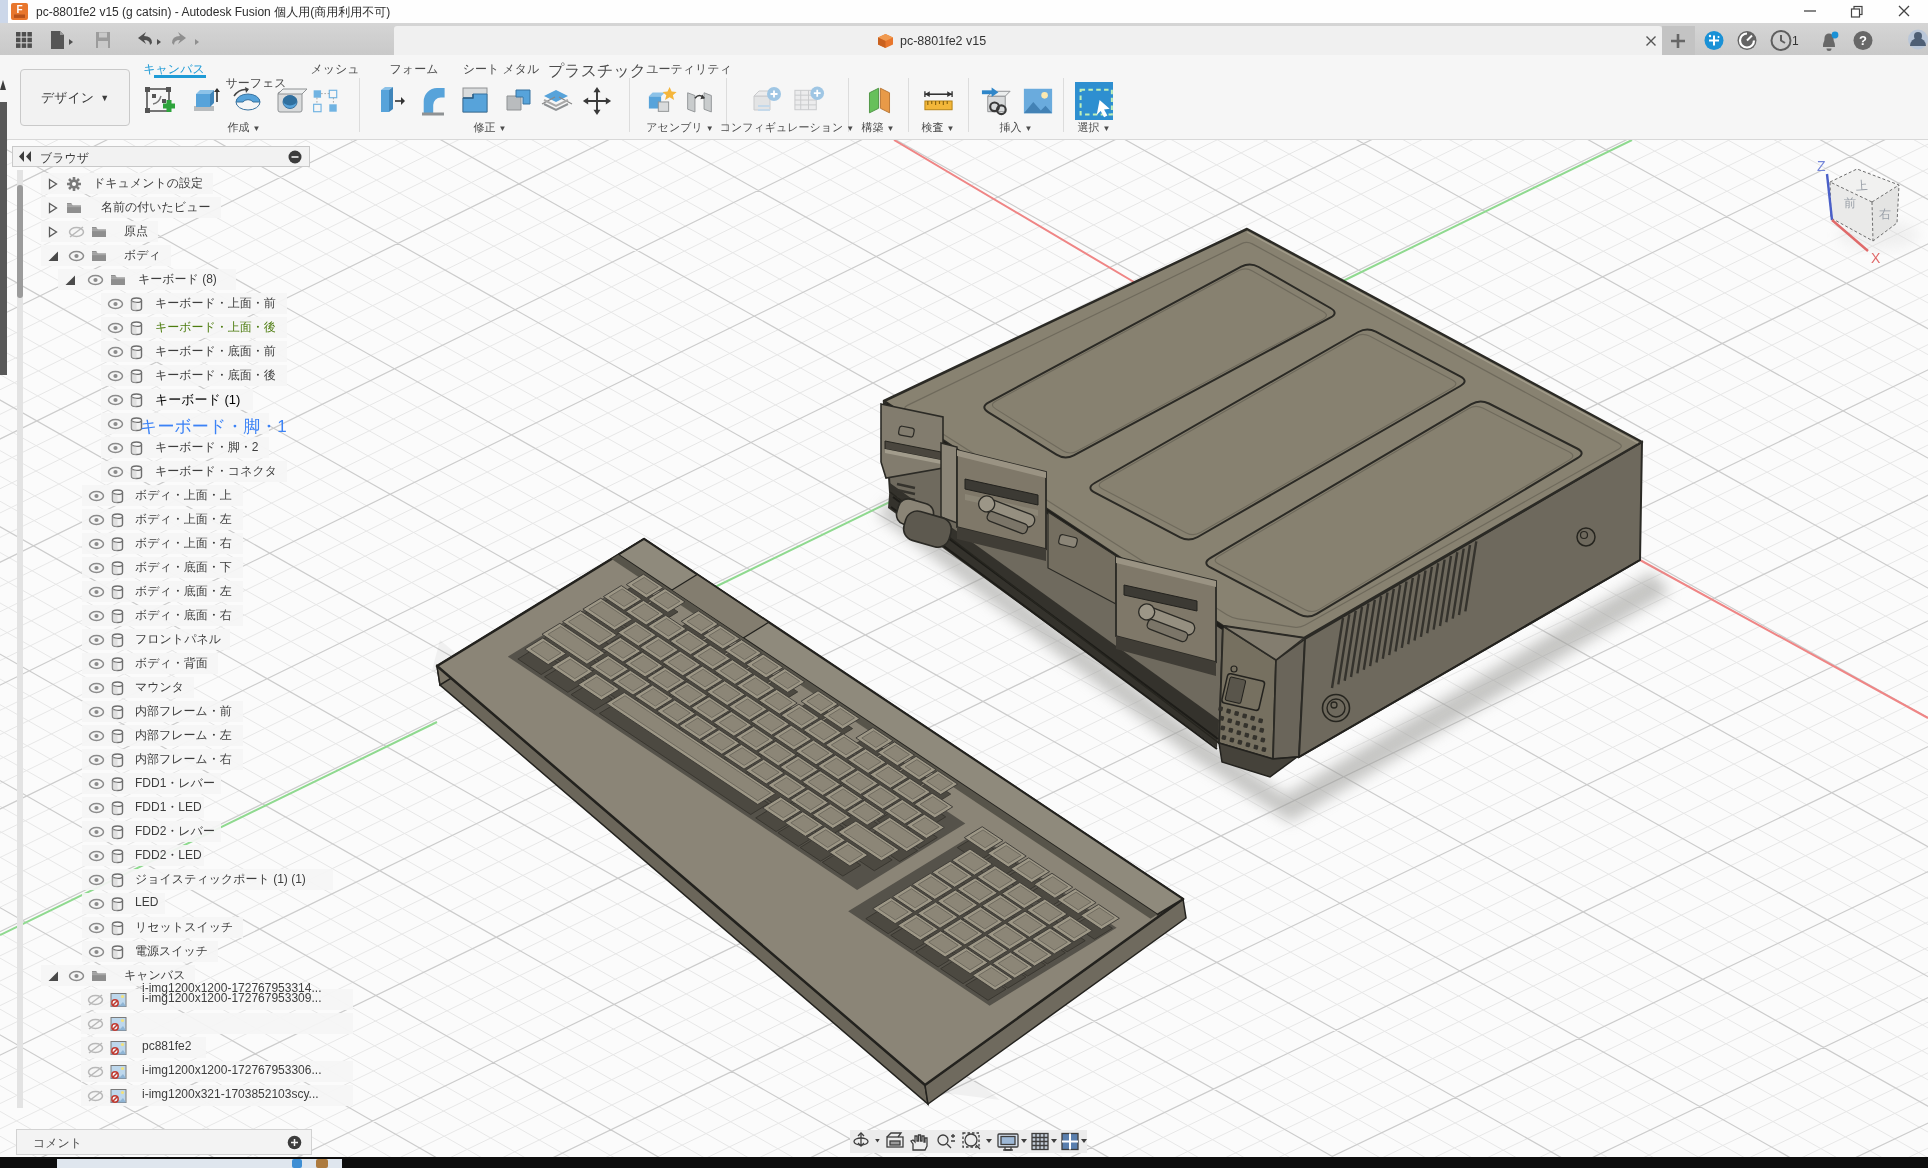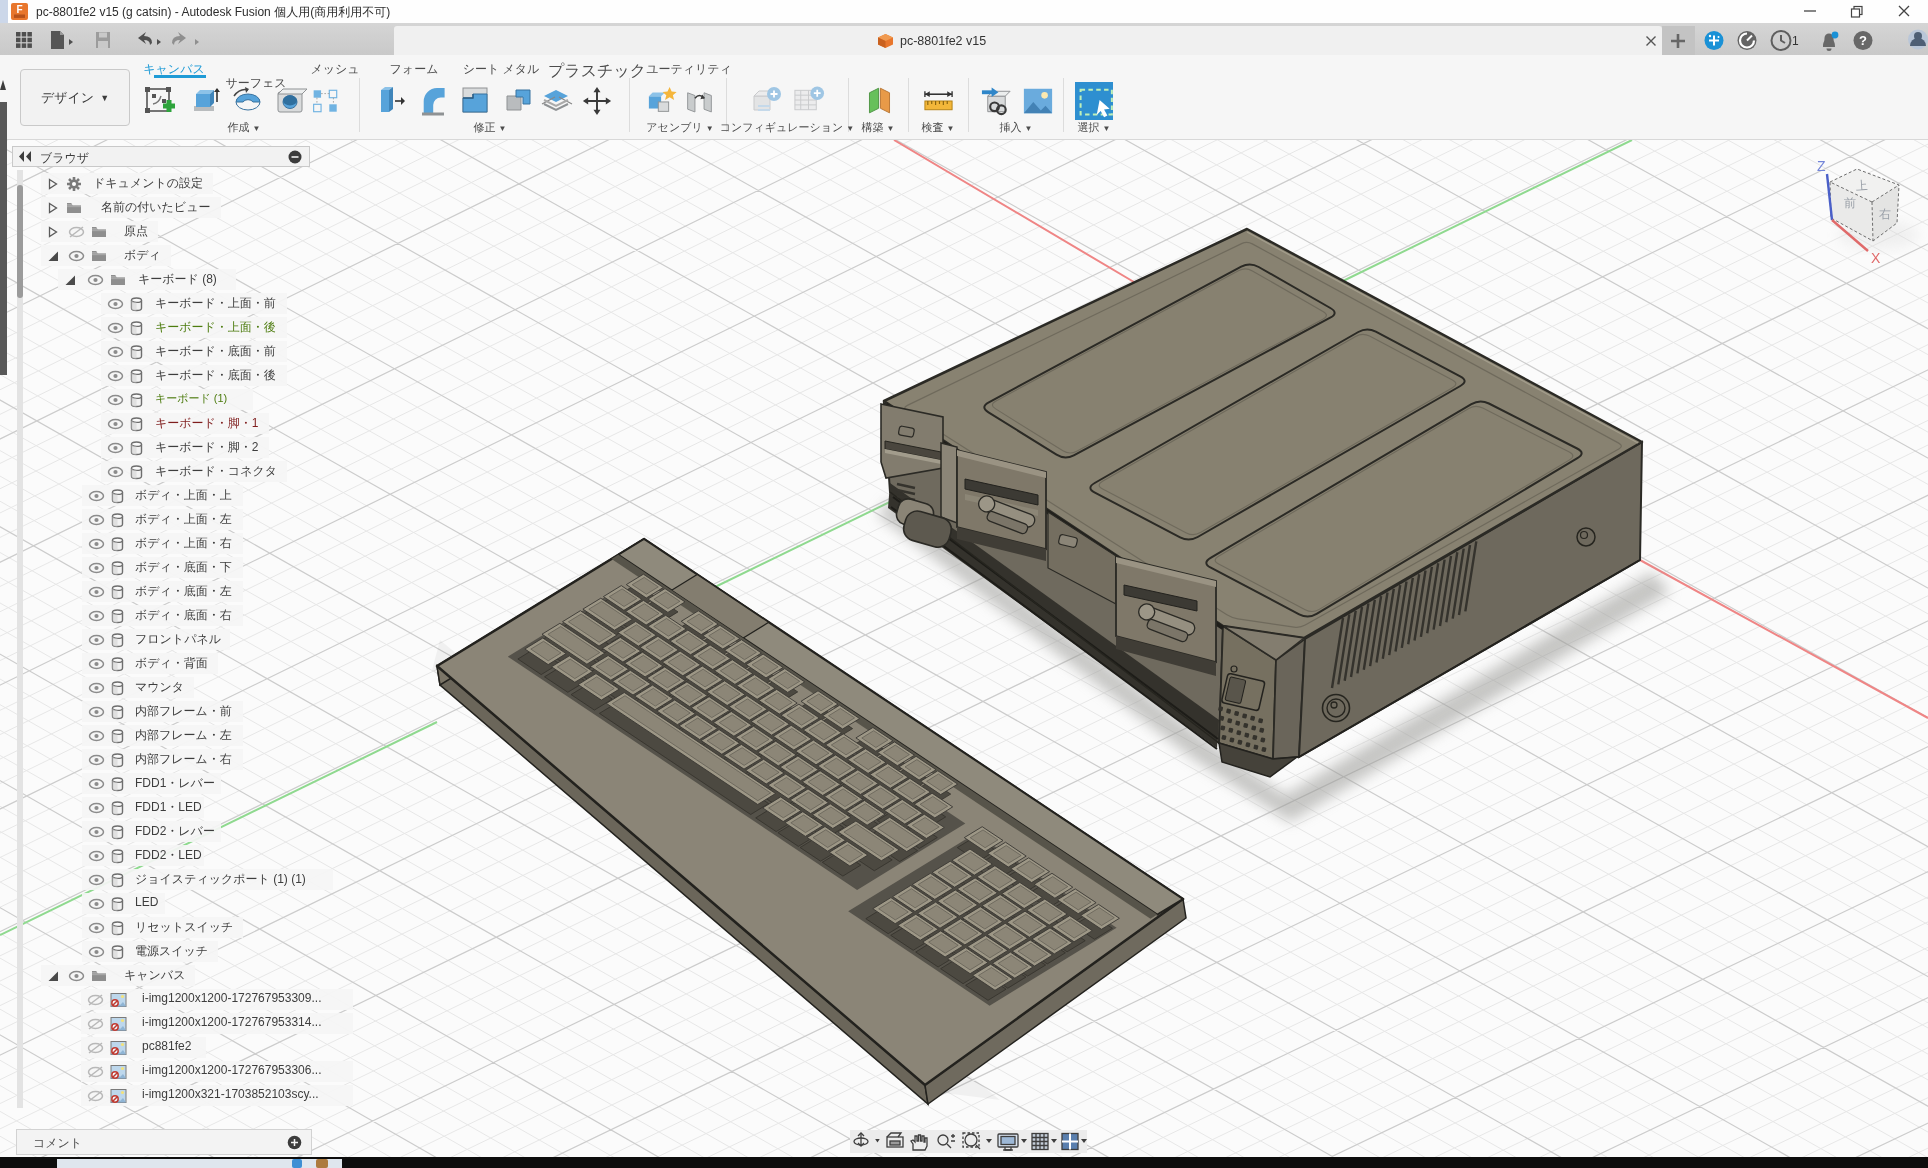--- a/index.html
+++ b/index.html
@@ -832,32 +832,32 @@
 <div style="position:absolute;left:101px;top:389px;width:152px;height:21px;background:rgba(245,245,245,0.92)"></div>
 <svg style="position:absolute;left:107px;top:392px" width="17" height="16" viewBox="0 0 17 16">
     <ellipse cx="8.5" cy="8" rx="7" ry="4.4" fill="none" stroke="#8c8c8c" stroke-width="1.5"></ellipse>
     <circle cx="8.5" cy="8" r="2.1" fill="#8c8c8c"></circle>
   </svg>
 <svg style="position:absolute;left:129px;top:392px" width="15" height="16" viewBox="0 0 15 16">
     <path d="M2.5 4.2v8c0 1.5 2.2 2.3 5 2.3s5-.8 5-2.3v-8" fill="#f2f2f2" stroke="#6e6e6e" stroke-width="1.4"></path>
     <ellipse cx="7.5" cy="4.2" rx="5" ry="2.2" fill="#fafafa" stroke="#6e6e6e" stroke-width="1.4"></ellipse>
     <path d="M2.5 4.2v8c0 1.5 2.2 2.3 5 2.3V6.4c-2.8 0-5-.9-5-2.2z" fill="#d9d9d9" opacity="0.7"></path>
   </svg>
-<div style="position:absolute;left:155px;top:391px;font-size:11px;color:#4d7c0f;white-space:nowrap">キーボード (1)</div>
+<div style="position:absolute;left:155px;top:391px;font-size:13px;color:#000000;white-space:nowrap">キーボード (1)</div>
 <div style="position:absolute;left:101px;top:413px;width:168px;height:21px;background:rgba(245,245,245,0.92)"></div>
 <svg style="position:absolute;left:107px;top:416px" width="17" height="16" viewBox="0 0 17 16">
     <ellipse cx="8.5" cy="8" rx="7" ry="4.4" fill="none" stroke="#8c8c8c" stroke-width="1.5"></ellipse>
     <circle cx="8.5" cy="8" r="2.1" fill="#8c8c8c"></circle>
   </svg>
 <svg style="position:absolute;left:129px;top:416px" width="15" height="16" viewBox="0 0 15 16">
     <path d="M2.5 4.2v8c0 1.5 2.2 2.3 5 2.3s5-.8 5-2.3v-8" fill="#f2f2f2" stroke="#6e6e6e" stroke-width="1.4"></path>
     <ellipse cx="7.5" cy="4.2" rx="5" ry="2.2" fill="#fafafa" stroke="#6e6e6e" stroke-width="1.4"></ellipse>
     <path d="M2.5 4.2v8c0 1.5 2.2 2.3 5 2.3V6.4c-2.8 0-5-.9-5-2.2z" fill="#d9d9d9" opacity="0.7"></path>
   </svg>
-<div style="position:absolute;left:155px;top:415px;font-size:12px;color:#7f1d1d;white-space:nowrap">キーボード・脚・1</div>
+<div style="position:absolute;left:140px;top:415px;font-size:17px;color:#3b82f6;white-space:nowrap">キーボード・脚・1</div>
 <div style="position:absolute;left:101px;top:437px;width:168px;height:21px;background:rgba(245,245,245,0.92)"></div>
 <svg style="position:absolute;left:107px;top:440px" width="17" height="16" viewBox="0 0 17 16">
     <ellipse cx="8.5" cy="8" rx="7" ry="4.4" fill="none" stroke="#8c8c8c" stroke-width="1.5"></ellipse>
     <circle cx="8.5" cy="8" r="2.1" fill="#8c8c8c"></circle>
   </svg>
 <svg style="position:absolute;left:129px;top:440px" width="15" height="16" viewBox="0 0 15 16">
     <path d="M2.5 4.2v8c0 1.5 2.2 2.3 5 2.3s5-.8 5-2.3v-8" fill="#f2f2f2" stroke="#6e6e6e" stroke-width="1.4"></path>
     <ellipse cx="7.5" cy="4.2" rx="5" ry="2.2" fill="#fafafa" stroke="#6e6e6e" stroke-width="1.4"></ellipse>
     <path d="M2.5 4.2v8c0 1.5 2.2 2.3 5 2.3V6.4c-2.8 0-5-.9-5-2.2z" fill="#d9d9d9" opacity="0.7"></path>
   </svg>
@@ -1127,21 +1127,21 @@
     <path d="M2 13L15 3" stroke="#b8b8b8" stroke-width="1.5"></path>
   </svg>
 <svg style="position:absolute;left:110px;top:1016px" width="17" height="16" viewBox="0 0 17 16">
     <rect x="1" y="1.5" width="15" height="13" fill="#bdd7ec" stroke="#7a7a7a"></rect>
     <path d="M1 14.5l5-6 4 4.5 3-3 3 4.5z" fill="#8fb4d4"></path>
     <circle cx="12.5" cy="4.5" r="1.6" fill="#f3e27a"></circle>
     <circle cx="5" cy="11" r="3.6" fill="#fff" opacity="0.85"></circle>
     <circle cx="5" cy="11" r="3.2" fill="none" stroke="#c03a31" stroke-width="1.5"></circle>
     <path d="M2.8 13.3L7.3 8.8" stroke="#c03a31" stroke-width="1.5"></path>
   </svg>
-<div style="position:absolute;left:142px;top:1015px;font-size:12px;color:#3d3d3d;white-space:nowrap">i-img1200x1200-172767953314...</div>
+<div style="position:absolute;left:142px;top:981px;font-size:12px;color:#3d3d3d;white-space:nowrap">i-img1200x1200-172767953314...</div>
 <div style="position:absolute;left:81px;top:1037px;width:125px;height:21px;background:rgba(245,245,245,0.92)"></div>
 <svg style="position:absolute;left:87px;top:1040px" width="17" height="16" viewBox="0 0 17 16">
     <ellipse cx="8.5" cy="8" rx="7" ry="4.4" fill="none" stroke="#b8b8b8" stroke-width="1.5"></ellipse>
     <path d="M2 13L15 3" stroke="#b8b8b8" stroke-width="1.5"></path>
   </svg>
 <svg style="position:absolute;left:110px;top:1040px" width="17" height="16" viewBox="0 0 17 16">
     <rect x="1" y="1.5" width="15" height="13" fill="#bdd7ec" stroke="#7a7a7a"></rect>
     <path d="M1 14.5l5-6 4 4.5 3-3 3 4.5z" fill="#8fb4d4"></path>
     <circle cx="12.5" cy="4.5" r="1.6" fill="#f3e27a"></circle>
     <circle cx="5" cy="11" r="3.6" fill="#fff" opacity="0.85"></circle>

